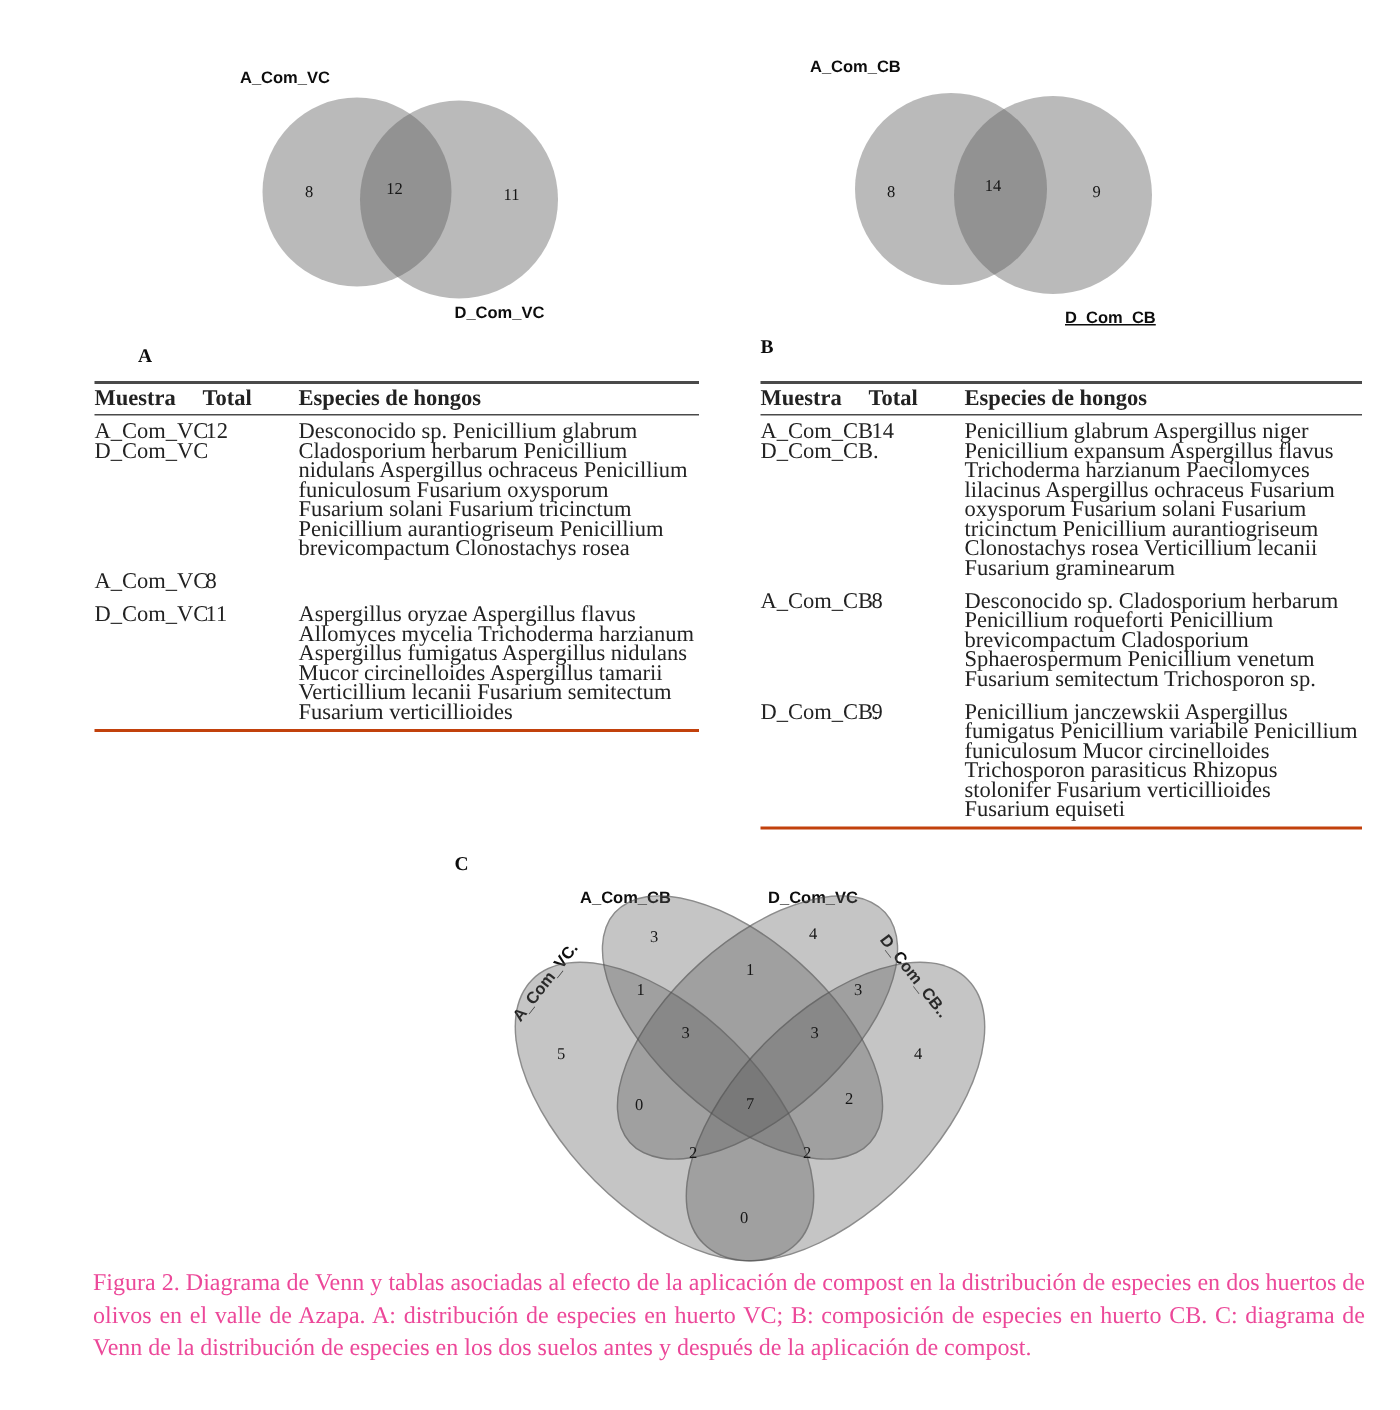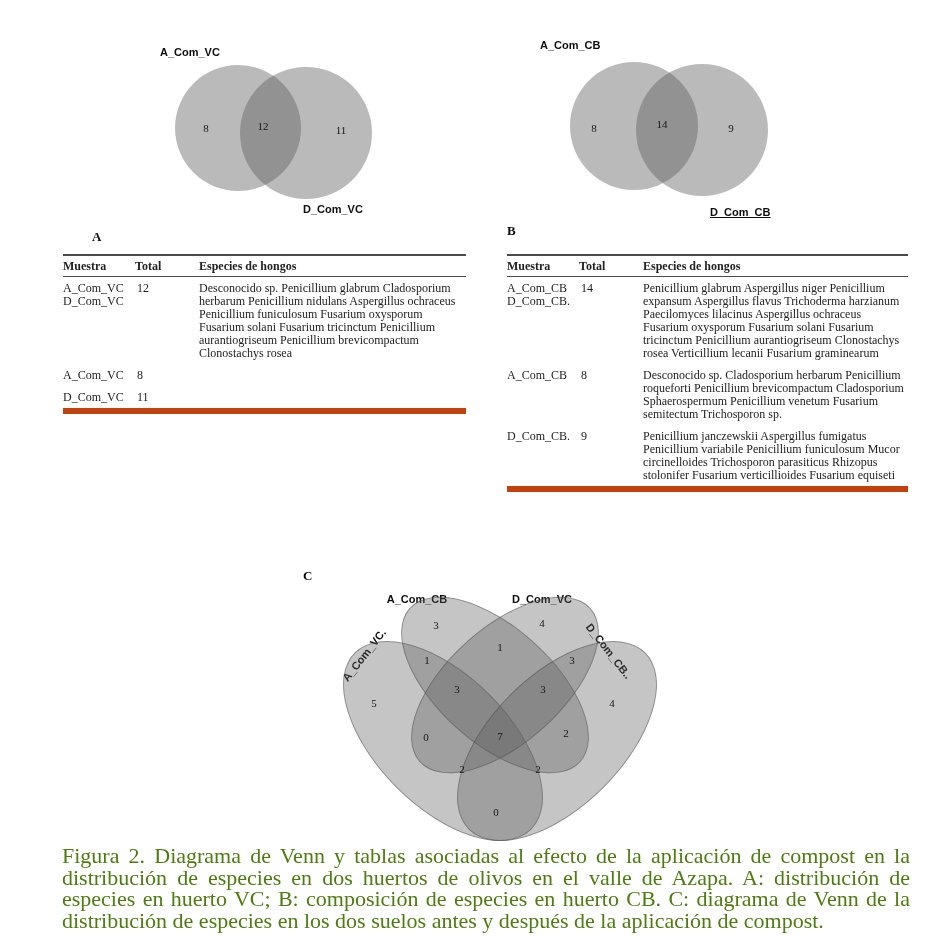--- a/index.html
+++ b/index.html
@@ -15,29 +15,29 @@
   .vellipse{position:absolute;border-radius:50%;background:rgba(95,95,95,0.36);
             border:1px solid rgba(70,70,70,0.45);box-sizing:border-box;}
   .vnum{position:absolute;transform:translate(-50%,-50%);font-size:11px;color:#161616;white-space:nowrap;}
   .setlabel{position:absolute;font-family:"Liberation Sans","DejaVu Sans",sans-serif;
             font-weight:bold;font-size:11px;color:#0d0d0d;white-space:nowrap;}
   .setlabel.centered{transform:translate(-50%,-50%);}
   .rot-left{transform:translate(-50%,-50%) rotate(-52deg);}
   .rot-right{transform:translate(-50%,-50%) rotate(52deg);}
   .panel-letter{position:absolute;font-weight:bold;font-size:13px;color:#0d0d0d;}
   
-  .dtable{position:absolute;font-size:12px;line-height:13px;color:#222;
-          border-top:2px solid #4a4a4a;border-bottom:6px solid #c2410c;}
+  .dtable{position:absolute;font-size:15px;line-height:13px;color:#222;
+          border-top:2px solid #4a4a4a;border-bottom:2px solid #c2410c;}
   .thead{display:grid;grid-template-columns:72px 64px 1fr;font-weight:bold;
          padding:4px 0 3px 0;border-bottom:1.3px solid #4a4a4a;}
   .trow{display:grid;grid-template-columns:72px 64px 1fr;padding:5px 0 4px 0;align-items:start;}
   .cell-muestra{white-space:pre-line;}
   .cell-total{padding-left:2px;}
   .cell-especies{padding-right:2px;}
-  .caption{position:absolute;font-size:22px;line-height:21.5px;text-align:justify;color:#4d7c0f;}
+  .caption{position:absolute;font-size:16px;line-height:21.5px;text-align:justify;color:#ec4899;}
 </style>
 </head>
 <body>
 
 <div class="abs" style="left:0;top:0;width:470px;height:230px;">
   <span class="setlabel" style="left:160px;top:46px;">A_Com_VC</span>
   <div class="vcircle" style="left:175px;top:65px;width:126px;height:126px;"></div>
   <div class="vcircle" style="left:240px;top:67px;width:132px;height:132px;"></div>
   <span class="vnum" style="left:206px;top:128px;">8</span>
   <span class="vnum" style="left:263px;top:126px;">12</span>
@@ -69,20 +69,21 @@
     <span class="cell-total">12</span>
     <span class="cell-especies">Desconocido sp. Penicillium glabrum Cladosporium herbarum Penicillium nidulans Aspergillus ochraceus Penicillium funiculosum Fusarium oxysporum Fusarium solani Fusarium tricinctum Penicillium aurantiogriseum Penicillium brevicompactum Clonostachys rosea</span>
   </div>
   <div class="trow">
     <span class="cell-muestra">A_Com_VC</span>
     <span class="cell-total">8</span>
   </div>
   <div class="trow">
     <span class="cell-muestra">D_Com_VC</span>
     <span class="cell-total">11</span>
+    <span class="cell-especies">Aspergillus oryzae Aspergillus flavus Allomyces mycelia Trichoderma harzianum Aspergillus fumigatus Aspergillus nidulans Mucor circinelloides Aspergillus tamarii Verticillium lecanii Fusarium semitectum Fusarium verticillioides</span>
   </div>
 </div>
 
 <div class="dtable" style="left:507px;top:254px;width:401px;">
   <div class="thead">
     <span>Muestra</span>
     <span>Total</span>
     <span>Especies de hongos</span>
   </div>
   <div class="trow">

